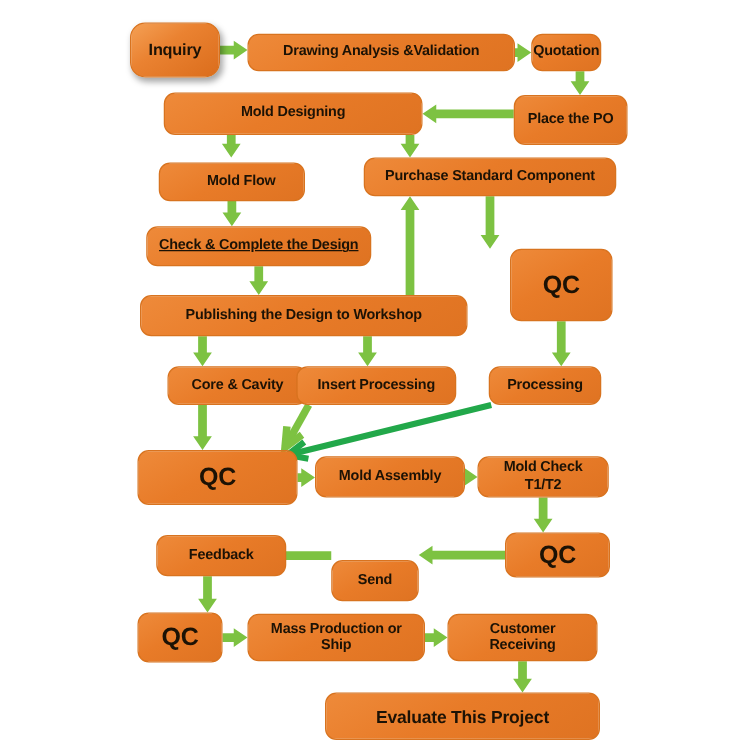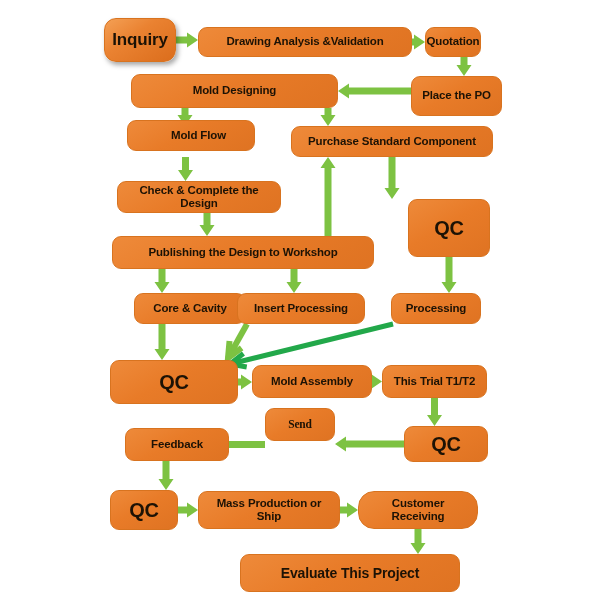--- a/index.html
+++ b/index.html
@@ -38,29 +38,30 @@
     color: #1c1205;
     font-weight: bold;
     font-size: 11.5px;
     line-height: 1.15;
     letter-spacing: -0.15px;
     padding: 2px 5px;
     z-index: 2;
   }
   .node.start {
     border-radius: 12px;
-    font-size: 17px;
+    font-size: 13px;
     background: linear-gradient(145deg, #f4a055 0%, #ea8231 40%, #db6d1c 100%);
     box-shadow: 2px 3px 5px rgba(0,0,0,0.35);
   }
   .node.big {
     font-size: 20px;
   }
   .node.final {
     font-size: 14px;
+    margin-left: 20px;
   }
 </style>
 </head>
 <body>
 
 <div id="canvas">
   <svg id="edges" viewBox="0 0 600 600" xmlns="http://www.w3.org/2000/svg">
       <polygon points="176,36.5 187,36.5 187,32.5 198,40 187,47.5 187,43.5 176,43.5" fill="#7dc242"></polygon>
       <polygon points="412,38.5 414,38.5 414,34.5 425,42 414,49.5 414,45.5 412,45.5" fill="#7dc242"></polygon>
       <polygon points="460.5,57 467.5,57 467.5,65 471.5,65 464,76 456.5,65 460.5,65" fill="#7dc242"></polygon>
@@ -92,32 +93,32 @@
       <polygon points="178,506.5 187,506.5 187,502.5 198,510 187,517.5 187,513.5 178,513.5" fill="#7dc242"></polygon>
       <polygon points="340,506.5 347,506.5 347,502.5 358,510 347,517.5 347,513.5 340,513.5" fill="#7dc242"></polygon>
       <polygon points="414.5,529 421.5,529 421.5,543 425.5,543 418,554 410.5,543 414.5,543" fill="#7dc242"></polygon>
     </svg>
   <div id="nodes-layer">
       <div class="node start" style="left: 104px; top: 18px; width: 72px; height: 44px;">Inquiry</div>
       <div class="node" style="left: 198px; top: 27px; width: 214px; height: 30px;">Drawing Analysis &amp;Validation</div>
       <div class="node" style="left: 425px; top: 27px; width: 56px; height: 30px;">Quotation</div>
       <div class="node" style="left: 411px; top: 76px; width: 91px; height: 40px;">Place the PO</div>
       <div class="node" style="left: 131px; top: 74px; width: 207px; height: 34px;">Mold Designing</div>
-      <div class="node" style="left: 127px; top: 120px; width: 128px; height: 31px; padding-left: 20px;">Mold Flow</div>
+      <div class="node" style="left: 127px; top: 130px; width: 117px; height: 31px; padding-left: 20px;">Mold Flow</div>
       <div class="node" style="left: 291px; top: 126px; width: 202px; height: 31px;">Purchase Standard Component</div>
-      <div class="node" style="left: 117px; top: 181px; width: 164px; height: 32px;">Check &amp; Complete the Design</div>
+      <div class="node" style="left: 117px; top: 181px; width: 180px; height: 32px; text-decoration: underline;">Check &amp; Complete the Design</div>
       <div class="node big" style="left: 408px; top: 199px; width: 82px; height: 58px;">QC</div>
       <div class="node" style="left: 112px; top: 236px; width: 262px; height: 33px;">Publishing the Design to Workshop</div>
       <div class="node" style="left: 106px; top: 293px; width: 112px; height: 31px; margin-left: 28px;">Core &amp; Cavity</div>
       <div class="node" style="left: 237px; top: 293px; width: 128px; height: 31px;">Insert Processing</div>
       <div class="node" style="left: 391px; top: 293px; width: 90px; height: 31px;">Processing</div>
       <div class="node big" style="left: 110px; top: 360px; width: 128px; height: 44px;">QC</div>
       <div class="node" style="left: 252px; top: 365px; width: 120px; height: 33px;">Mold Assembly</div>
-      <div class="node" style="left: 382px; top: 365px; width: 105px; height: 33px;">This Trial T1/T2</div>
+      <div class="node" style="left: 382px; top: 365px; width: 105px; height: 33px;">Mold Check T1/T2</div>
       <div class="node big" style="left: 404px; top: 426px; width: 84px; height: 36px;">QC</div>
-      <div class="node" style="left: 265px; top: 408px; width: 70px; height: 33px; font-family: Liberation Serif, serif;">Send</div>
+      <div class="node" style="left: 265px; top: 448px; width: 70px; height: 33px;">Send</div>
       <div class="node" style="left: 125px; top: 428px; width: 104px; height: 33px;">Feedback</div>
       <div class="node big" style="left: 110px; top: 490px; width: 68px; height: 40px;">QC</div>
       <div class="node" style="left: 198px; top: 491px; width: 142px; height: 38px;">Mass Production or Ship</div>
-      <div class="node" style="left: 358px; top: 491px; width: 120px; height: 38px; border-radius: 16px;">Customer Receiving</div>
+      <div class="node" style="left: 358px; top: 491px; width: 120px; height: 38px;">Customer Receiving</div>
       <div class="node final" style="left: 240px; top: 554px; width: 220px; height: 38px;">Evaluate This Project</div>
     </div>
 </div>
 
 </body></html>

